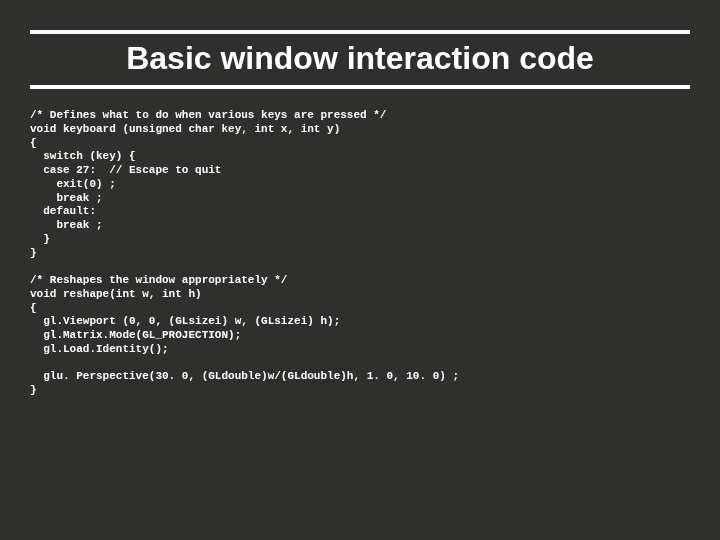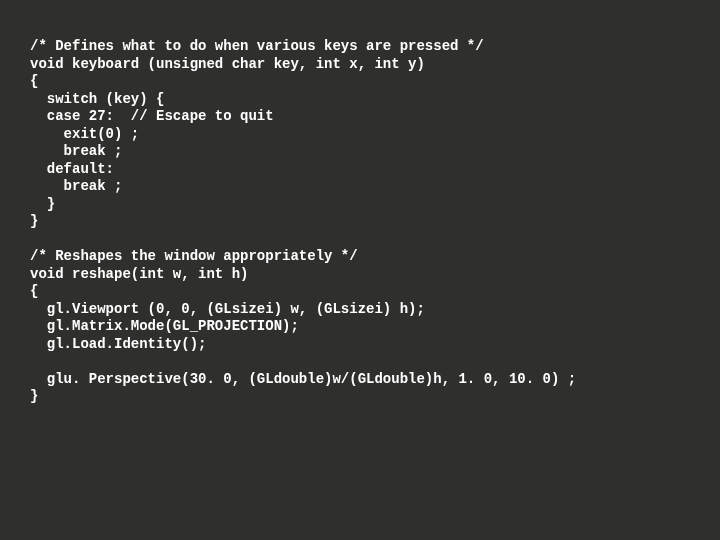--- a/index.html
+++ b/index.html
@@ -29,32 +29,37 @@
   }
   .title {
     font-size: 32px;
     font-weight: bold;
     text-align: center;
     padding: 2px 0 2px 0;
     color: #ffffff;
   }
   .code {
     font-family: "Courier New", Courier, monospace;
-    font-size: 14px;
+    font-size: 11px;
     line-height: 1.25;
     font-weight: bold;
     white-space: pre;
     color: #ffffff;
     padding-top: 8px;
   }
 </style>
 </head>
 <body>
 
 <div class="slide">
+  <div class="title-block">
+    <hr class="hr-top">
+    <h1 class="title">Basic window interaction code</h1>
+    <hr class="hr-bottom">
+  </div>
   <pre class="code">/* Defines what to do when various keys are pressed */
 void keyboard (unsigned char key, int x, int y)
 {
   switch (key) {
   case 27:  // Escape to quit
     exit(0) ;
     break ;
   default:
     break ;
   }

